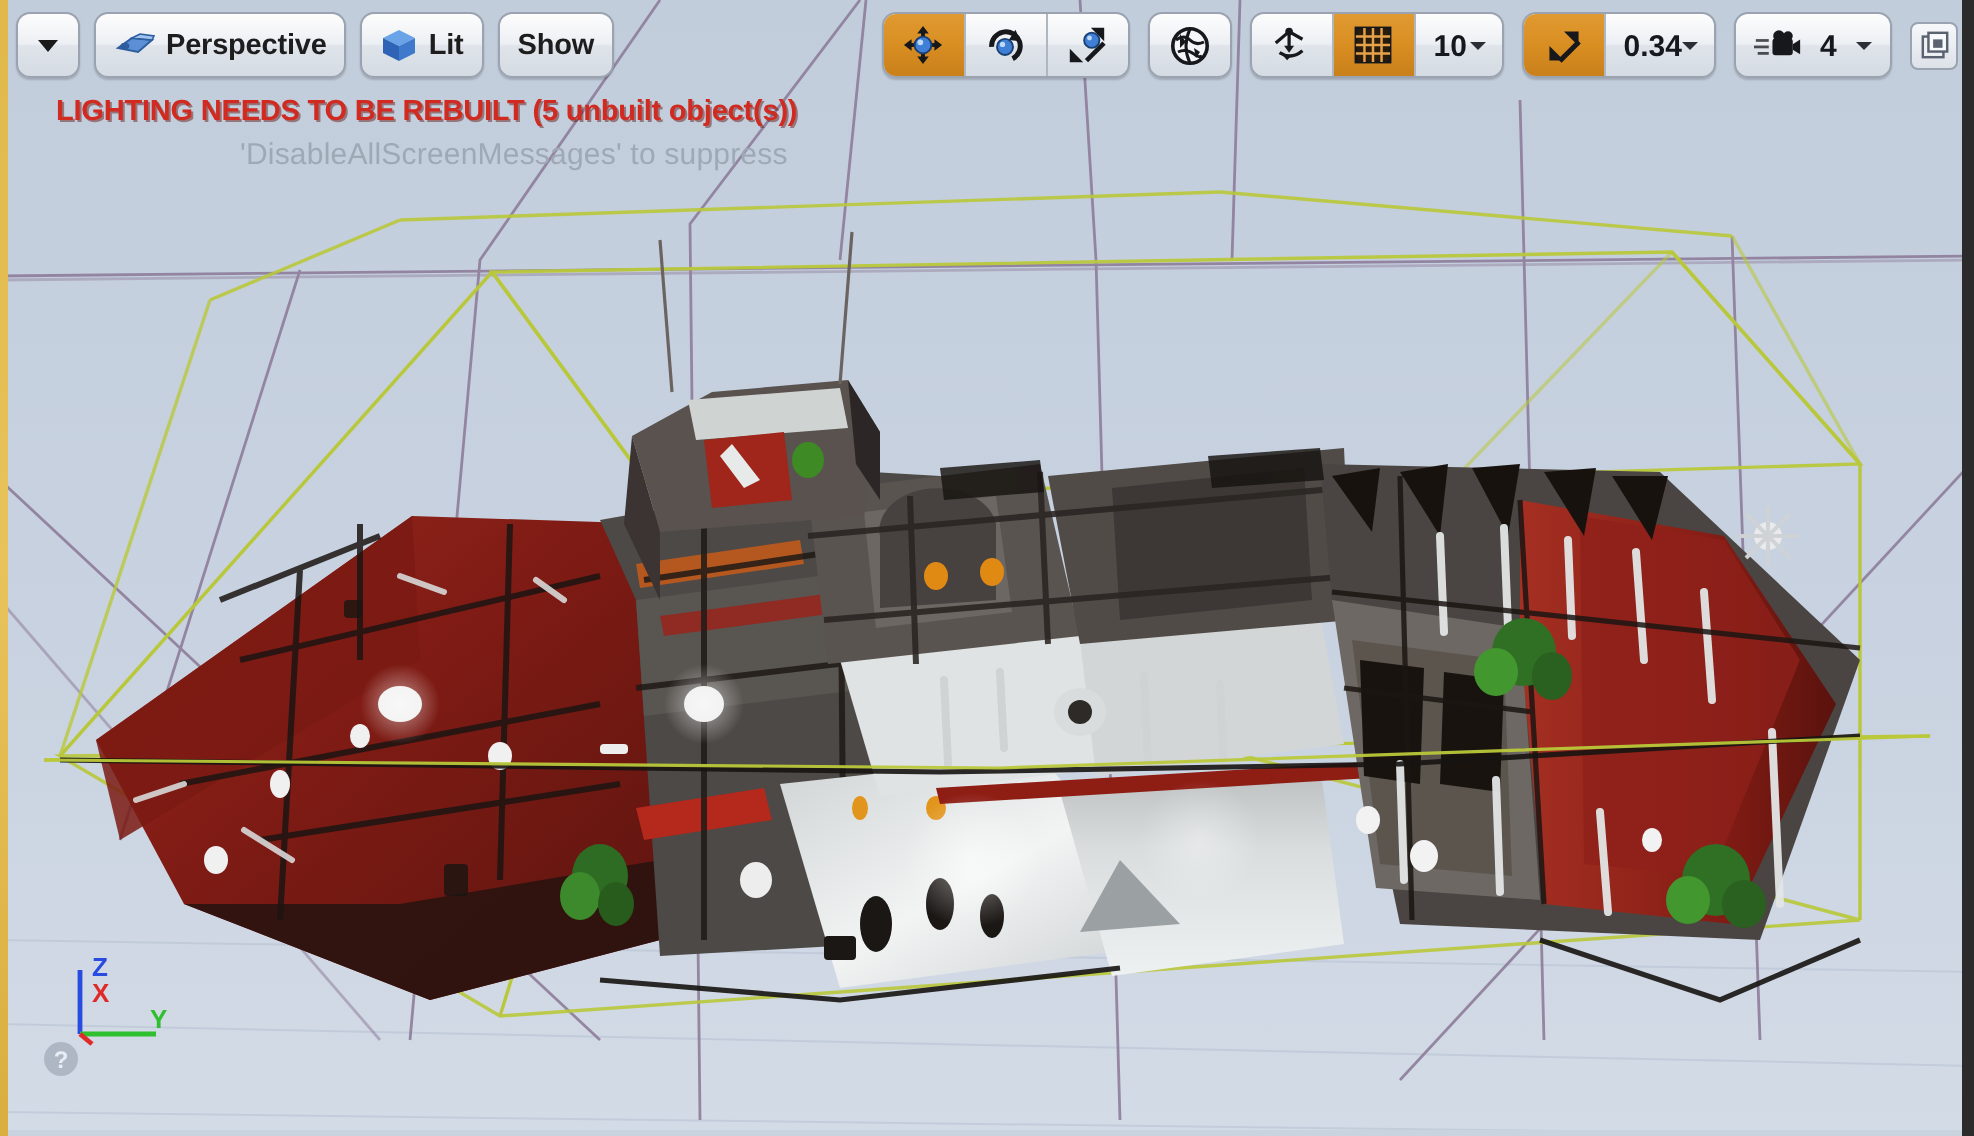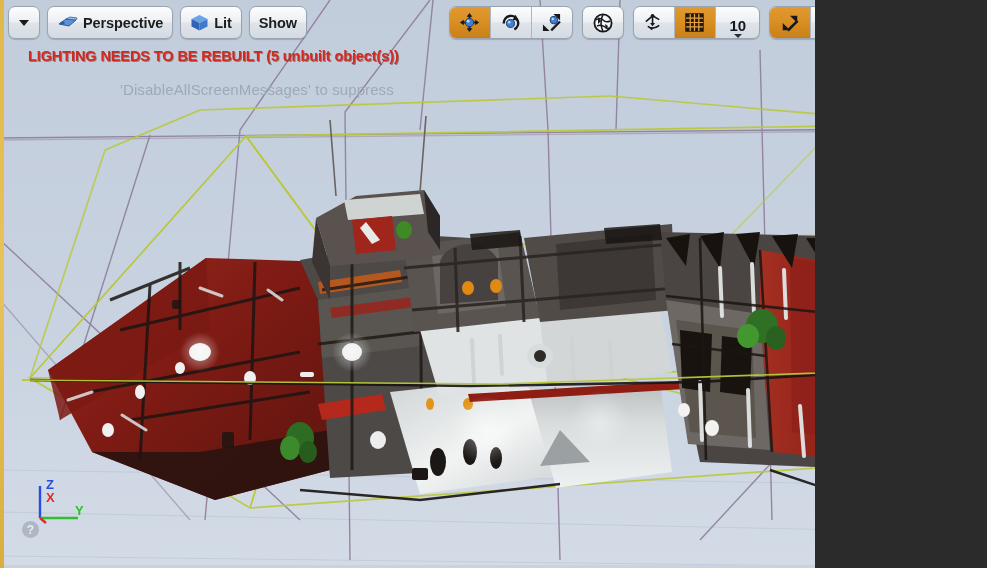--- a/index.html
+++ b/index.html
@@ -4,21 +4,21 @@
 <style>
   html, body {
     margin: 0; padding: 0;
     background: #2b2b2b;
   }
   body {
     font-family: "Liberation Sans", sans-serif;
   }
   #viewport {
     position: relative;
-    width: 815px;
+    width: 981px;
     height: 568px;
     overflow: hidden;
     background: #c3cedd;
     box-sizing: border-box;
   }
 
   
   .vp-border-left {
     position: absolute; left: 0; top: 0; width: 4px; height: 568px;
     background: linear-gradient(to bottom, #e0b84a 0%, #e8c35a 50%, #d9ae3e 100%);
@@ -104,21 +104,21 @@
     position: relative;
     min-width: 26px;
   }
   .seg + .seg { border-left: 1px solid #aeb6c0; }
   .seg.on {
     background: linear-gradient(to bottom, #e09a31 0%, #d98e22 50%, #c9801a 100%);
   }
   .seg.val {
     font-size: 15px; font-weight: bold; color: #15181c;
     padding: 0 8px 0 9px;
-    flex-direction: column; justify-content: flex-end; gap: 0;
+    flex-direction: row; justify-content: space-between; gap: 0;
     line-height: 1.0;
   }
   .seg.val .v { margin-top: 1px; }
   .mini-caret {
     width: 0; height: 0; margin-top: 1px;
     border-left: 4px solid transparent;
     border-right: 4px solid transparent;
     border-top: 4.5px solid #2a2f36;
   }
   .icon-btn-square {
@@ -141,21 +141,21 @@
     font-size: 14.5px;
     font-weight: bold;
     padding-left: 28px;
     text-shadow: 1px 1px 0 rgba(90,10,5,0.45);
     letter-spacing: -0.1px;
   }
   .msg-sub {
     color: #9fa9b6;
     font-size: 15px;
     padding-left: 120px;
-    margin-top: 17px;
+    margin-top: 5px;
     letter-spacing: 0.1px;
   }
 
   
   .level-label {
     position: absolute; right: 12px; bottom: 12px;
     z-index: 25; font-size: 13.5px; pointer-events: none;
     text-shadow: 0 1px 1px rgba(0,0,0,0.2);
   }
   .level-key { color: #7c8695; font-weight: normal; }

